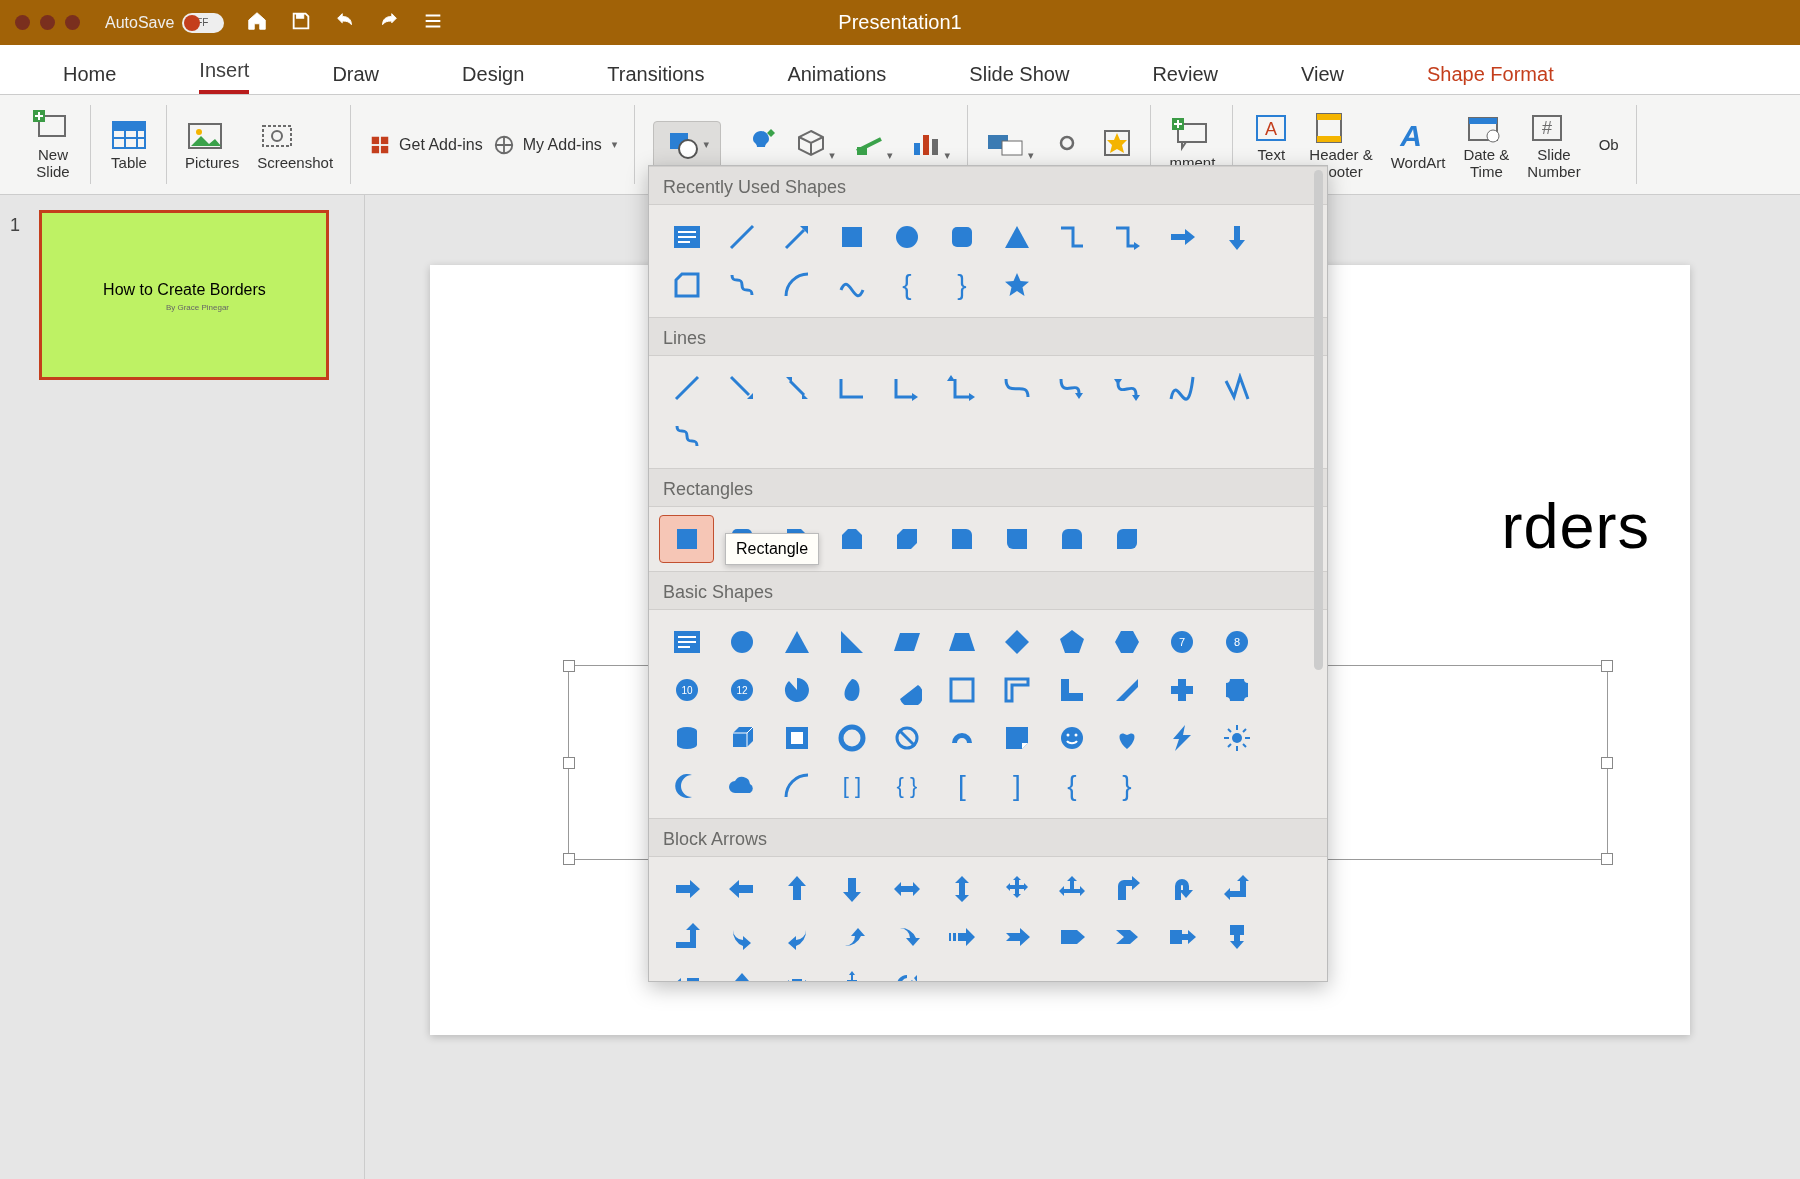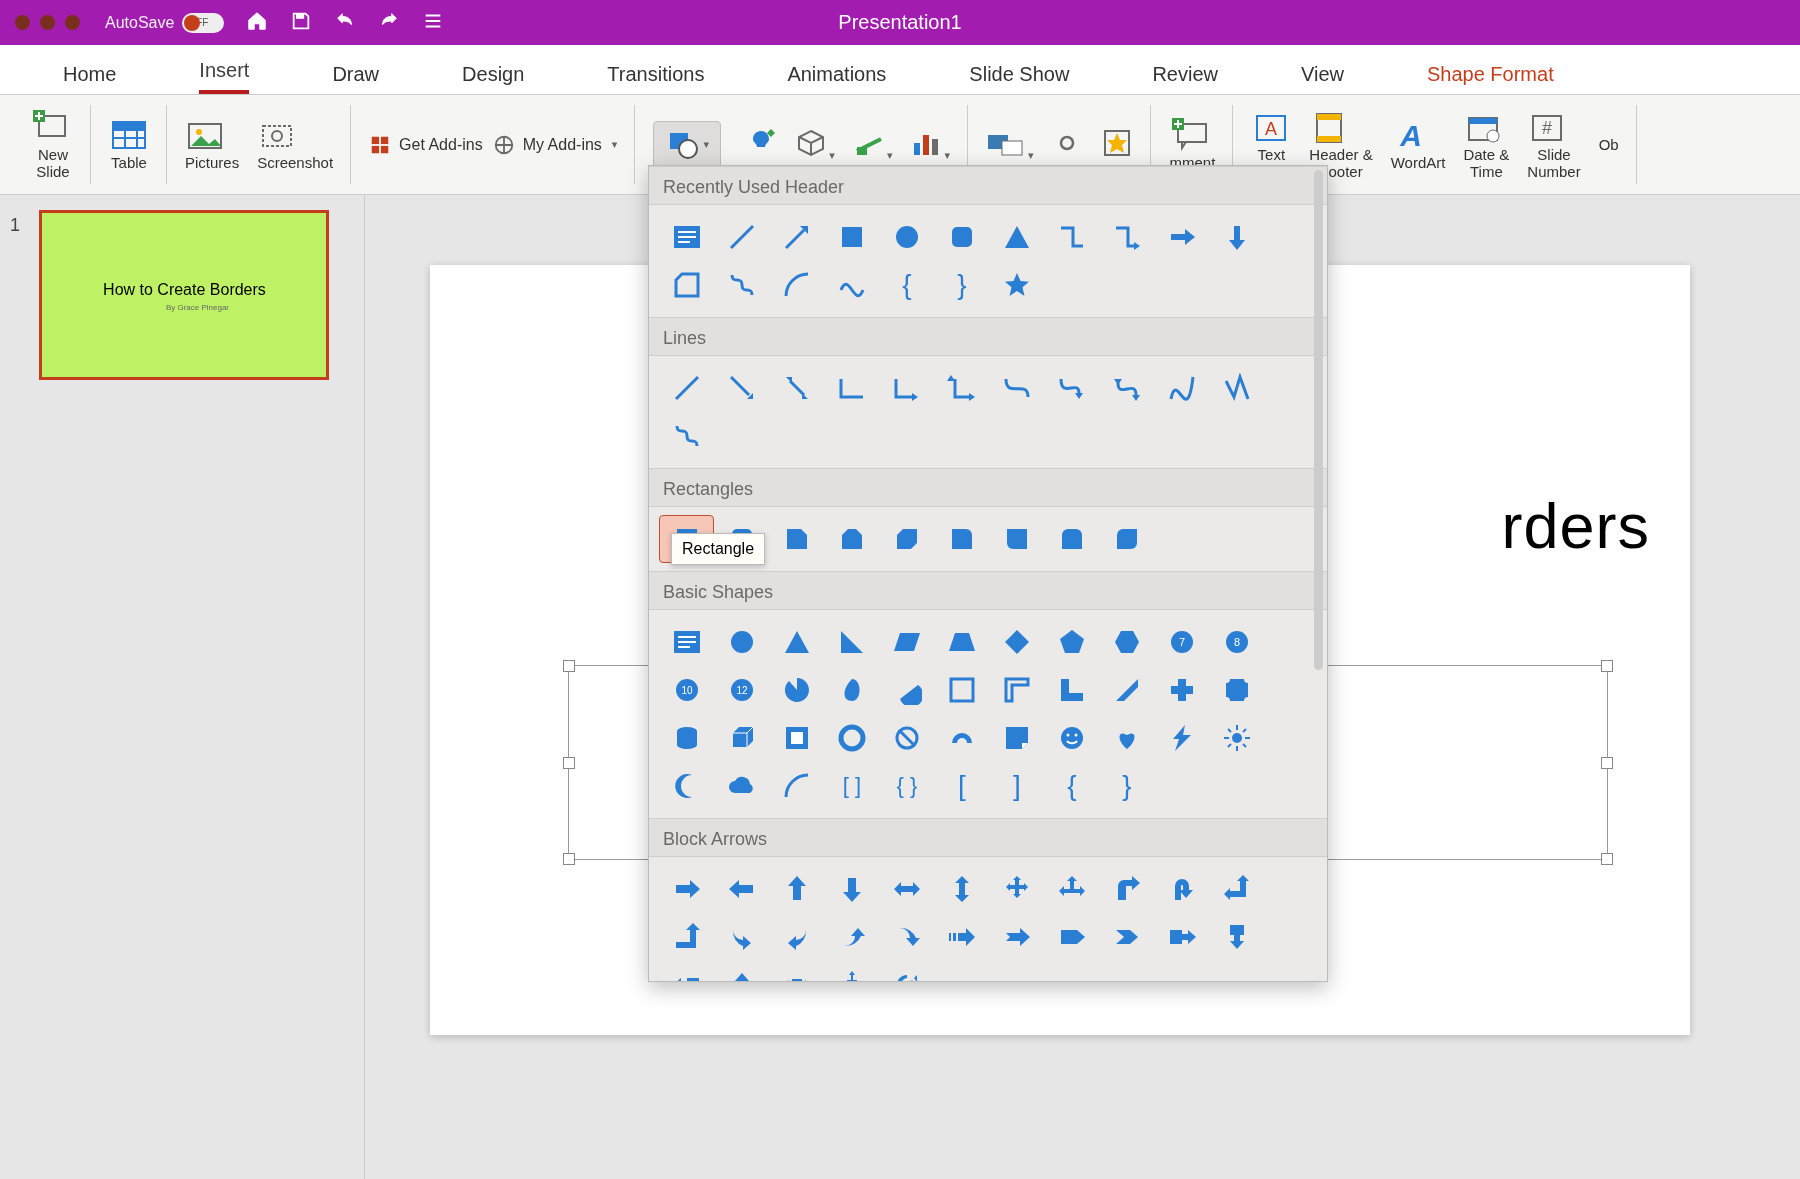--- a/index.html
+++ b/index.html
@@ -1,19 +1,19 @@
 <!DOCTYPE html>
 <html><head>
 <meta charset="utf-8">
 <style>
   * { box-sizing: border-box; margin: 0; padding: 0; font-family: -apple-system, "Segoe UI", sans-serif; }
   body { width: 1800px; height: 1179px; background: #fff; overflow: hidden; user-select: none; }
 
   
-  .titlebar { height: 45px; background: #a21caf; display:flex; align-items:center; color:#fff; position:relative;}
+  .titlebar { height: 45px; background: #a16207; display:flex; align-items:center; color:#fff; position:relative;}
   .traffic { display:flex; gap:10px; margin-left:15px;}
   .dot { width:15px; height:15px; border-radius:50%; background:#7a2f1e; }
   .autosave { margin-left:25px; font-size:16px; color:#eee; display:flex; align-items:center; gap:8px;}
   .toggle{ width:42px; height:20px; background:#eee; border-radius:10px; position:relative; font-size:10px; color:#555; display:flex; align-items:center; justify-content:flex-end; padding-right:16px;}
   .toggle::before{content:""; position:absolute; left:2px; top:2px; width:16px; height:16px; background:#c43e1c; border-radius:50%;}
   .qat { display:flex; gap:22px; margin-left:22px; align-items:center;}
   .qat svg{ width:22px; height:22px; fill:#fff; stroke:#fff;}
   .title { position:absolute; left:50%; transform:translateX(-50%); font-size:20px; font-weight:400;}
 
   
@@ -52,21 +52,21 @@
   
   .panel{ position:absolute; left:648px; top:165px; width:680px; background:#eceae8; border:1px solid #bbb; box-shadow:0 6px 20px rgba(0,0,0,.25); z-index:100;}
   .scroll{ max-height:815px; overflow:hidden; position:relative;}
   .scrollbar{position:absolute; right:4px; top:4px; width:9px; height:500px; background:#ccc; border-radius:5px;}
   .cat{ font-size:18px; color:#6a6a68; padding:10px 14px 6px; background:#e2e0de; border-top:1px solid #d0cecc; border-bottom:1px solid #d0cecc;}
   .cat:first-child{border-top:none;}
   .grid{ display:flex; flex-wrap:wrap; padding:8px 10px; gap:0;}
   .cell{ width:55px; height:48px; display:flex; align-items:center; justify-content:center; cursor:pointer; border-radius:4px;}
   .cell svg{ width:30px; height:30px; fill:#2a7fd4; stroke:#2a7fd4; stroke-width:0;}
   .cell.sel{ background:#f6c6b6; border:1px solid #c25030;}
-  .tooltip{ position:absolute; left:671px; top:533px; background:#fffef9; border:1px solid #bbb; padding:6px 10px; font-size:16px; z-index:200; box-shadow:0 2px 6px rgba(0,0,0,.2);}
+  .tooltip{ position:absolute; left:725px; top:533px; background:#fffef9; border:1px solid #bbb; padding:6px 10px; font-size:16px; z-index:200; box-shadow:0 2px 6px rgba(0,0,0,.2);}
 
   
   .shapesbtn{ width:68px; height:48px; background:#dedddb; border:1px solid #c0bfbd; border-radius:4px; display:flex; align-items:center; justify-content:center; margin-right:6px;}
 
 </style>
 </head>
 <body>
 
 <div class="titlebar">
   <div class="traffic">
@@ -315,21 +315,21 @@
         <div class="handle h-se"></div>
       </div>
     </div>
   </div>
 </div>
 
 <div class="panel">
  <div class="scroll">
   <div class="scrollbar"></div>
 
-  <div class="cat">Recently Used Header</div>
+  <div class="cat">Recently Used Shapes</div>
   <div class="grid">
     <div class="cell">
           <svg viewBox="0 0 30 30">
             <rect x="2" y="4" width="26" height="22" fill="#2a7fd4"></rect>
             <path d="M6 10h18M6 15h18M6 20h12" stroke="#fff" stroke-width="2"></path>
           </svg>
         </div>
     <div class="cell">
           <svg viewBox="0 0 30 30">
             <line x1="4" y1="26" x2="26" y2="4" stroke="#2a7fd4" stroke-width="3"></line>

